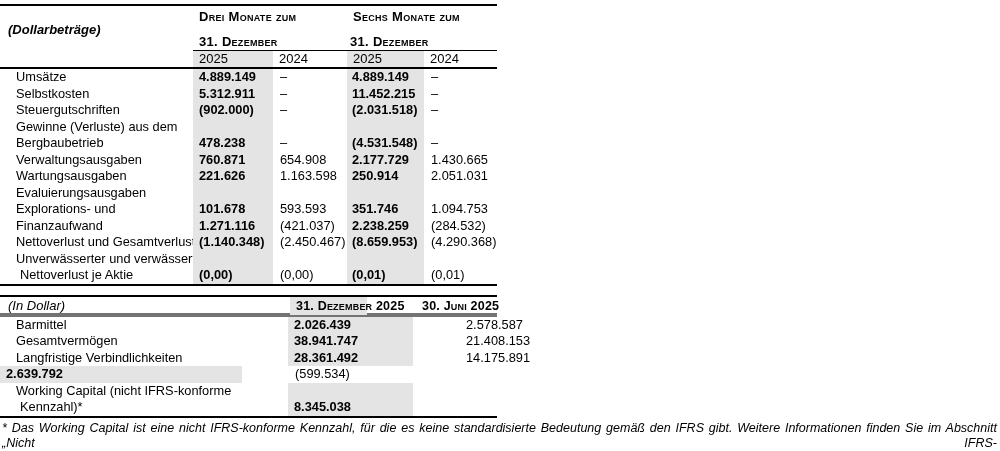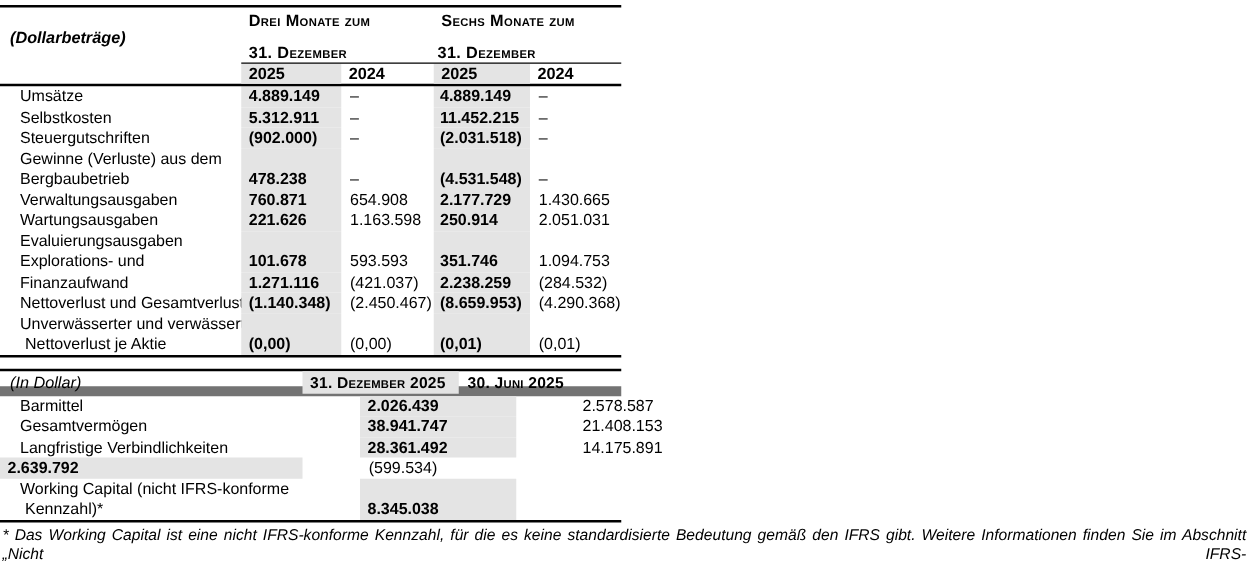--- a/index.html
+++ b/index.html
@@ -36,45 +36,45 @@
   .t1sub { display: grid; grid-template-columns: 193px 304px; height: 15px; }
   .subwrap { grid-column: 2; position: relative; border-bottom: 1px solid #000; }
   .subhead {
     position: absolute; bottom: 1px;
     font-weight: bold; font-variant: small-caps; font-size: 13px;
     letter-spacing: 0.3px; white-space: nowrap;
   }
   .sub1 { left: 6px; }
   .sub2 { left: 157px; }
   .t1years { height: 18px; border-bottom: 2px solid #000; }
-  .ycell { font-weight: bold; font-size: 13px; line-height: 16px; padding-left: 6px; }
+  .ycell { font-weight: normal; font-size: 13px; line-height: 16px; padding-left: 6px; }
   .sh { background: #e4e4e4; }
 
   .row { font-size: 12.8px; line-height: 16.5px; }
   .lbl { padding-left: 16px; white-space: nowrap; }
   .lbl > div:empty { display: none; }
   .v {
     display: flex; align-items: flex-end;
     padding-left: 6px; white-space: nowrap;
   }
   .v.c2, .v.c4 { padding-left: 7px; }
   .v.c3 { padding-left: 5px; }
   .b { font-weight: bold; }
   .ind { padding-left: 4px; }
 
   
   .tbl2 { margin-top: 9px; border-top: 2px solid #000; border-bottom: 2px solid #000; }
   .grid3 { display: grid; grid-template-columns: 242px 125px 130px; }
-  .t2head { height: 20px; border-bottom: 8px solid #737373; align-items: end; }
+  .t2head { height: 20px; border-bottom: 4px solid #737373; align-items: end; }
   .corner2 {
     font-style: italic; font-size: 13px; padding-left: 8px; line-height: 18px;
   }
   .t2h {
     font-weight: bold; font-variant: small-caps; font-size: 12.5px;
-    letter-spacing: 0.2px; line-height: 18px; padding-left: 6px; white-space: nowrap;
+    letter-spacing: 0.2px; line-height: 18px; padding-left: 6px; white-space: nowrap; margin-left: 48px;
   }
   .t2h.h2 { padding-left: 7px; }
   .row2 { font-size: 12.8px; line-height: 16.5px; gap: 46px; }
 
   
   .footnote {
     margin-top: 3px; width: 997px;
     font-style: italic; font-size: 12.5px; line-height: 15px;
     padding-left: 2px;
   }

